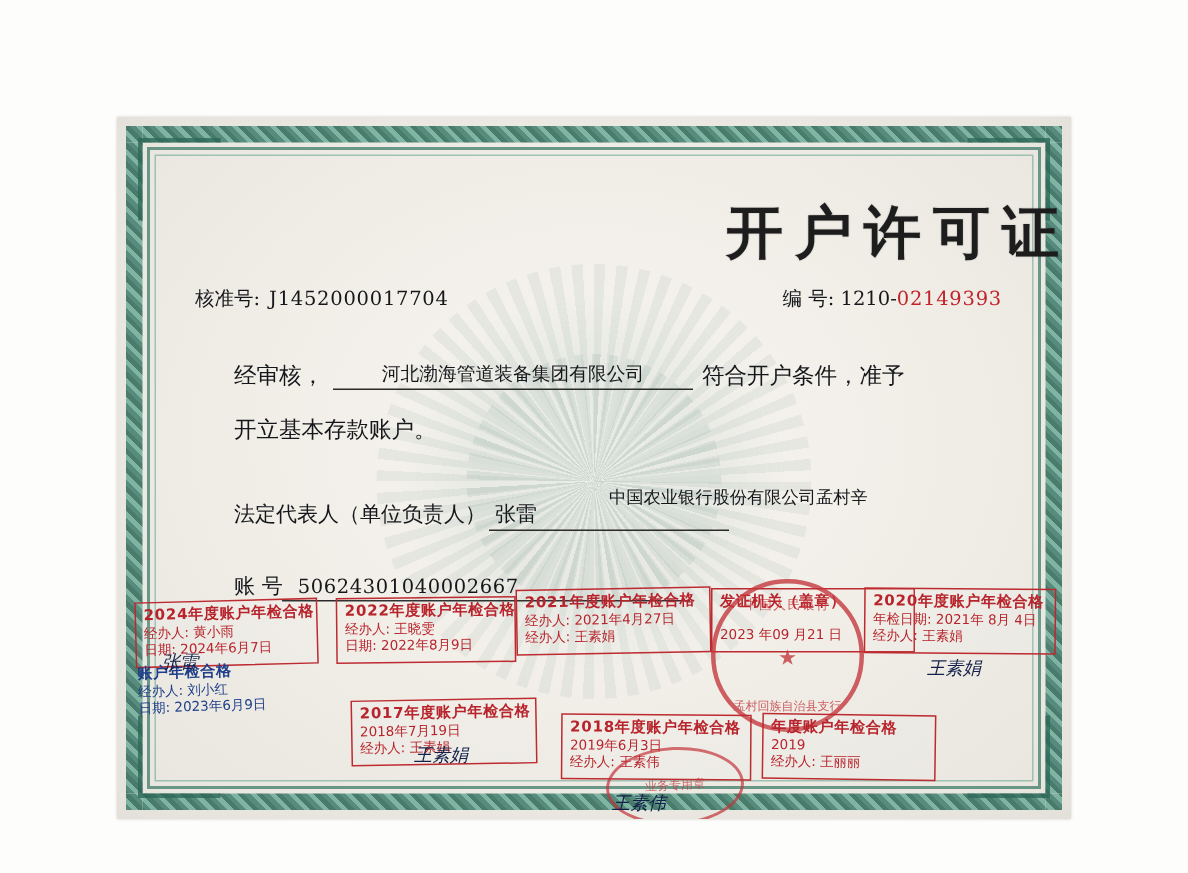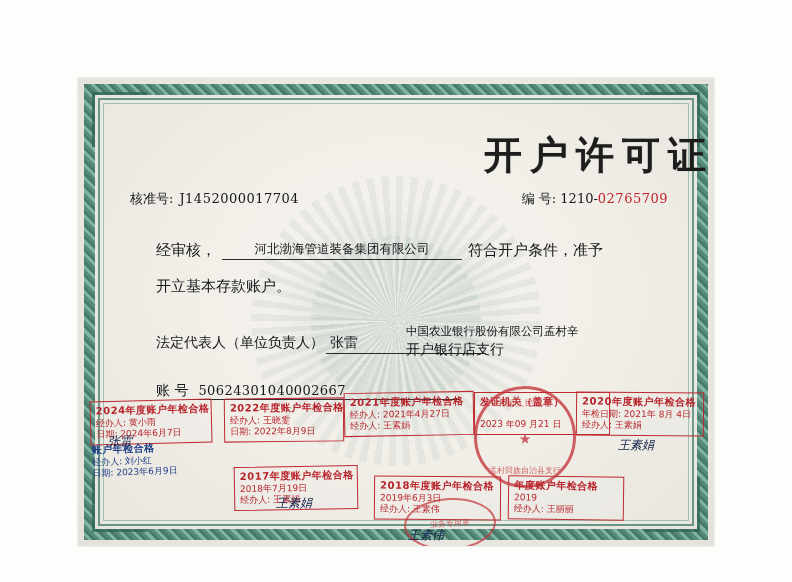--- a/index.html
+++ b/index.html
@@ -244,38 +244,35 @@
     <div class="rosette"></div>
     <div class="rosette2"></div>
 
     <div class="title">开户许可证</div>
 
     <div class="row approve-no">
       <span class="lbl">核准号:</span><span class="val num">J1452000017704</span>
     </div>
 
     <div class="row serial">
-      <span class="lbl">编 号: 1210-</span><span class="val red">02765709</span>
+      <span class="lbl">编 号: 1210-</span><span class="val red">02149393</span>
     </div>
 
     <div class="row line1">
       <span>经审核，</span><span class="company">河北渤海管道装备集团有限公司</span><span>符合开户条件，准予</span>
     </div>
 
     <div class="row line2">开立基本存款账户。</div>
 
     <div class="row line3">
       <span>法定代表人（单位负责人）</span><span class="rep">张雷</span>
     </div>
 
     <div class="row bankline">
       <span class="bankname">中国农业银行股份有限公司孟村辛</span>
-      <span class="bankrow">
-        <span>开户银行</span><span>店支行</span>
-      </span>
     </div>
 
     <div class="row acct">
       <span>账 号</span><span class="no">50624301040002667</span>
     </div>
 
     <div class="stamp boxstamp" style="left:12px; top:322px; width:122px; transform:rotate(-1.5deg);">
       <div class="hd">2024年度账户年检合格</div>
       <div class="ln">经办人: 黄小雨</div>
       <div class="ln">日期: 2024年6月7日</div>

